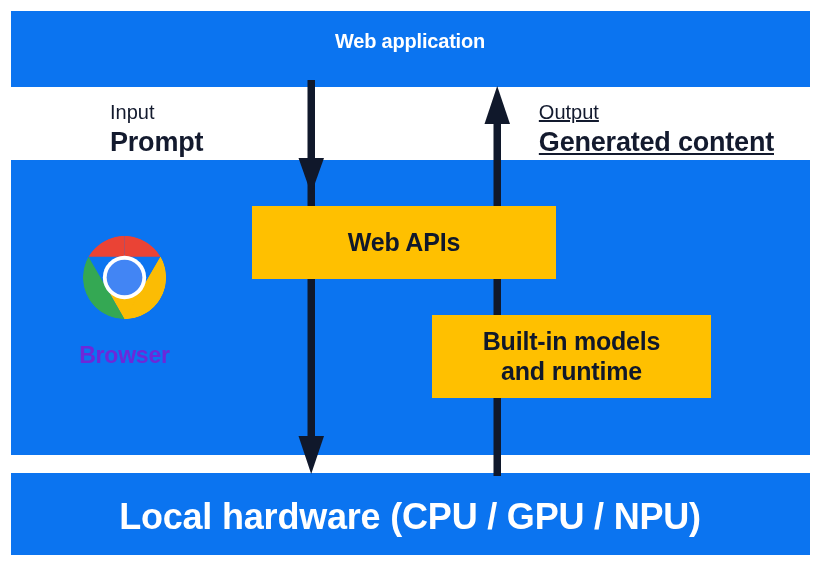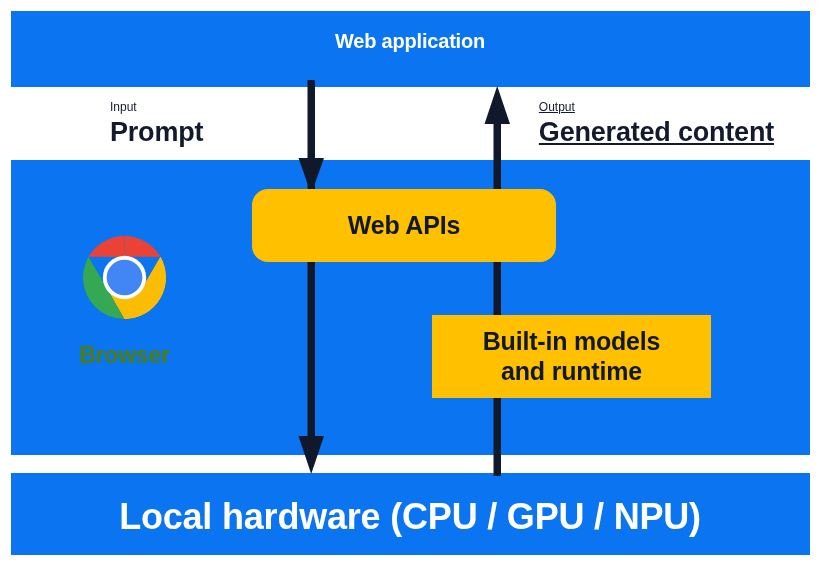--- a/index.html
+++ b/index.html
@@ -70,21 +70,21 @@
     top: 235px;
     width: 85px;
     height: 85px;
   }
   #label-browser {
     position: absolute;
     left: 42px;
     top: 342px;
     width: 165px;
     text-align: center;
-    color: #4d7c0f;
+    color: #6d28d9;
     font-size: 23px;
     font-weight: bold;
     letter-spacing: -0.2px;
   }
 
   
   .ybox {
     position: absolute;
     background: #FFC000;
     color: #10182b;
@@ -92,25 +92,24 @@
     display: flex;
     align-items: center;
     justify-content: center;
     text-align: center;
     line-height: 1.18;
     letter-spacing: -0.2px;
     z-index: 3;
   }
   #box-web-apis {
     left: 252px;
-    top: 189px;
+    top: 206px;
     width: 304px;
     height: 73px;
     font-size: 25px;
-    border-radius: 16px;
   }
   #box-builtin-models {
     left: 432px;
     top: 315px;
     width: 279px;
     height: 83px;
     font-size: 25px;
     text-align: center;
   }
 
@@ -124,21 +123,21 @@
     top: 100px;
     text-align: left;
   }
   #caption-output {
     right: 46px;
     top: 100px;
     text-align: left;
     text-decoration: underline;
   }
   .io-kicker {
-    font-size: 12px;
+    font-size: 20px;
     font-weight: normal;
     line-height: 1.25;
     display: block;
   }
   .io-value {
     font-size: 27px;
     font-weight: bold;
     line-height: 1.3;
     display: block;
     letter-spacing: -0.2px;

